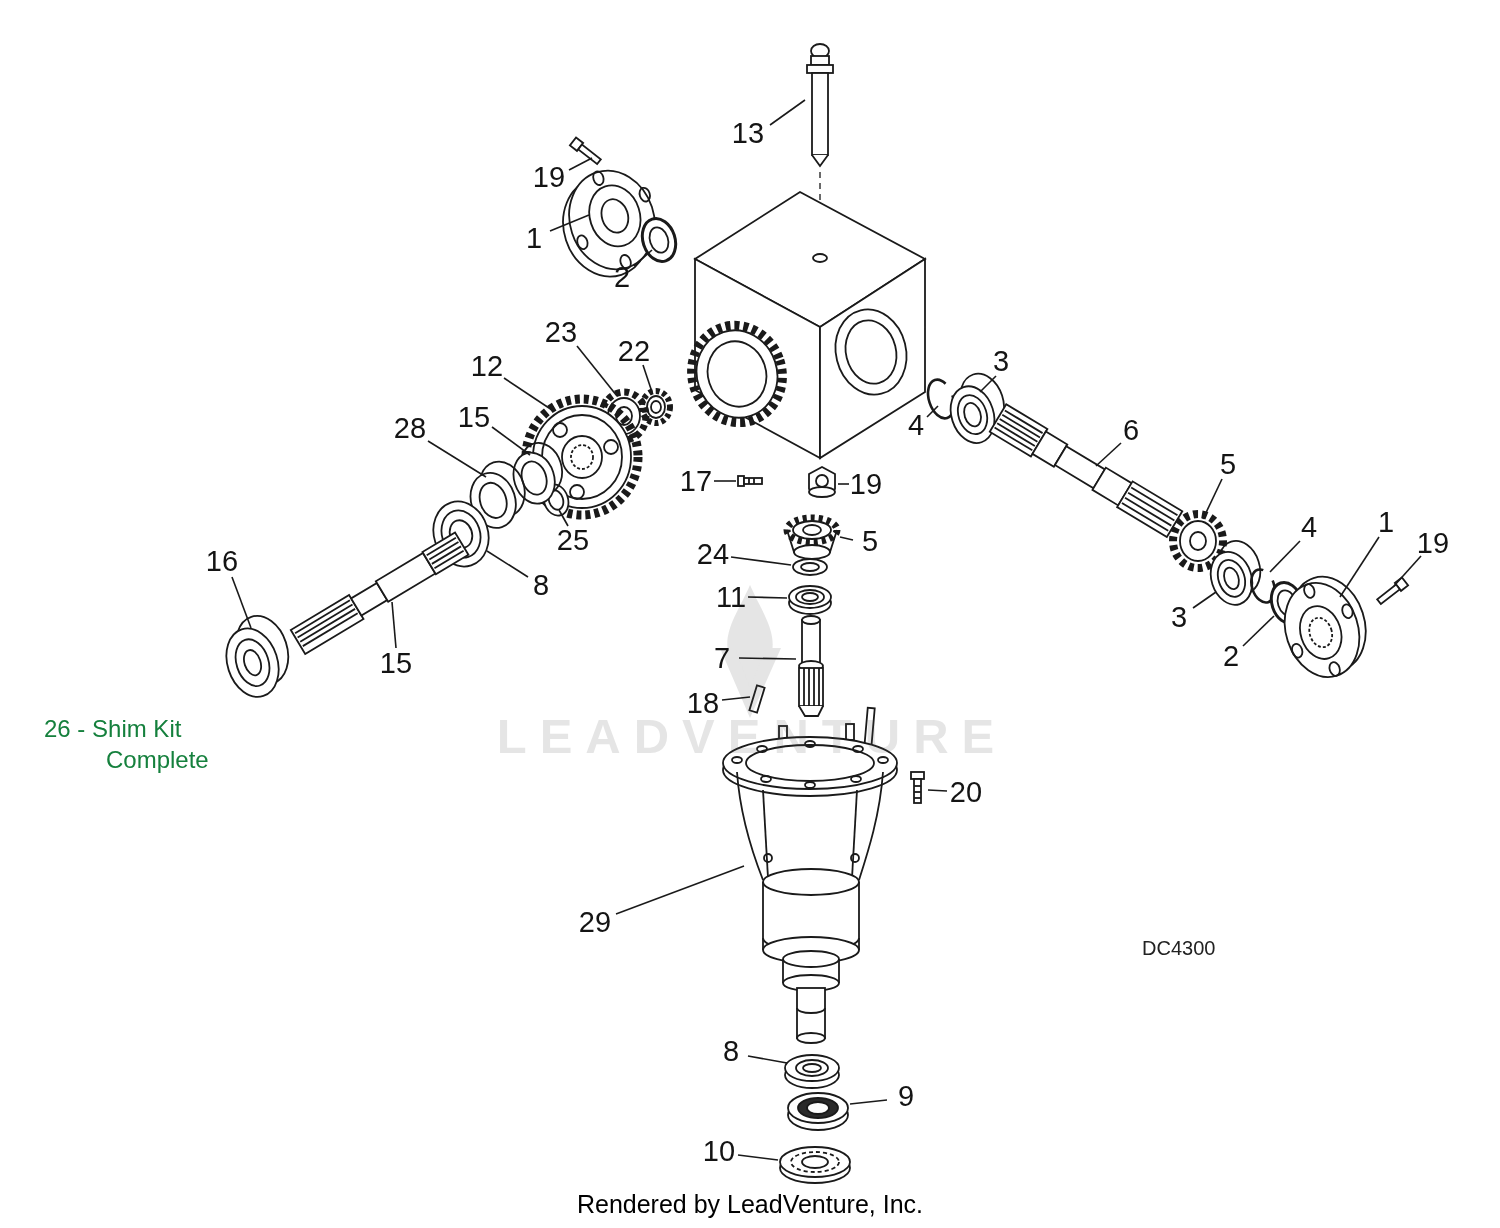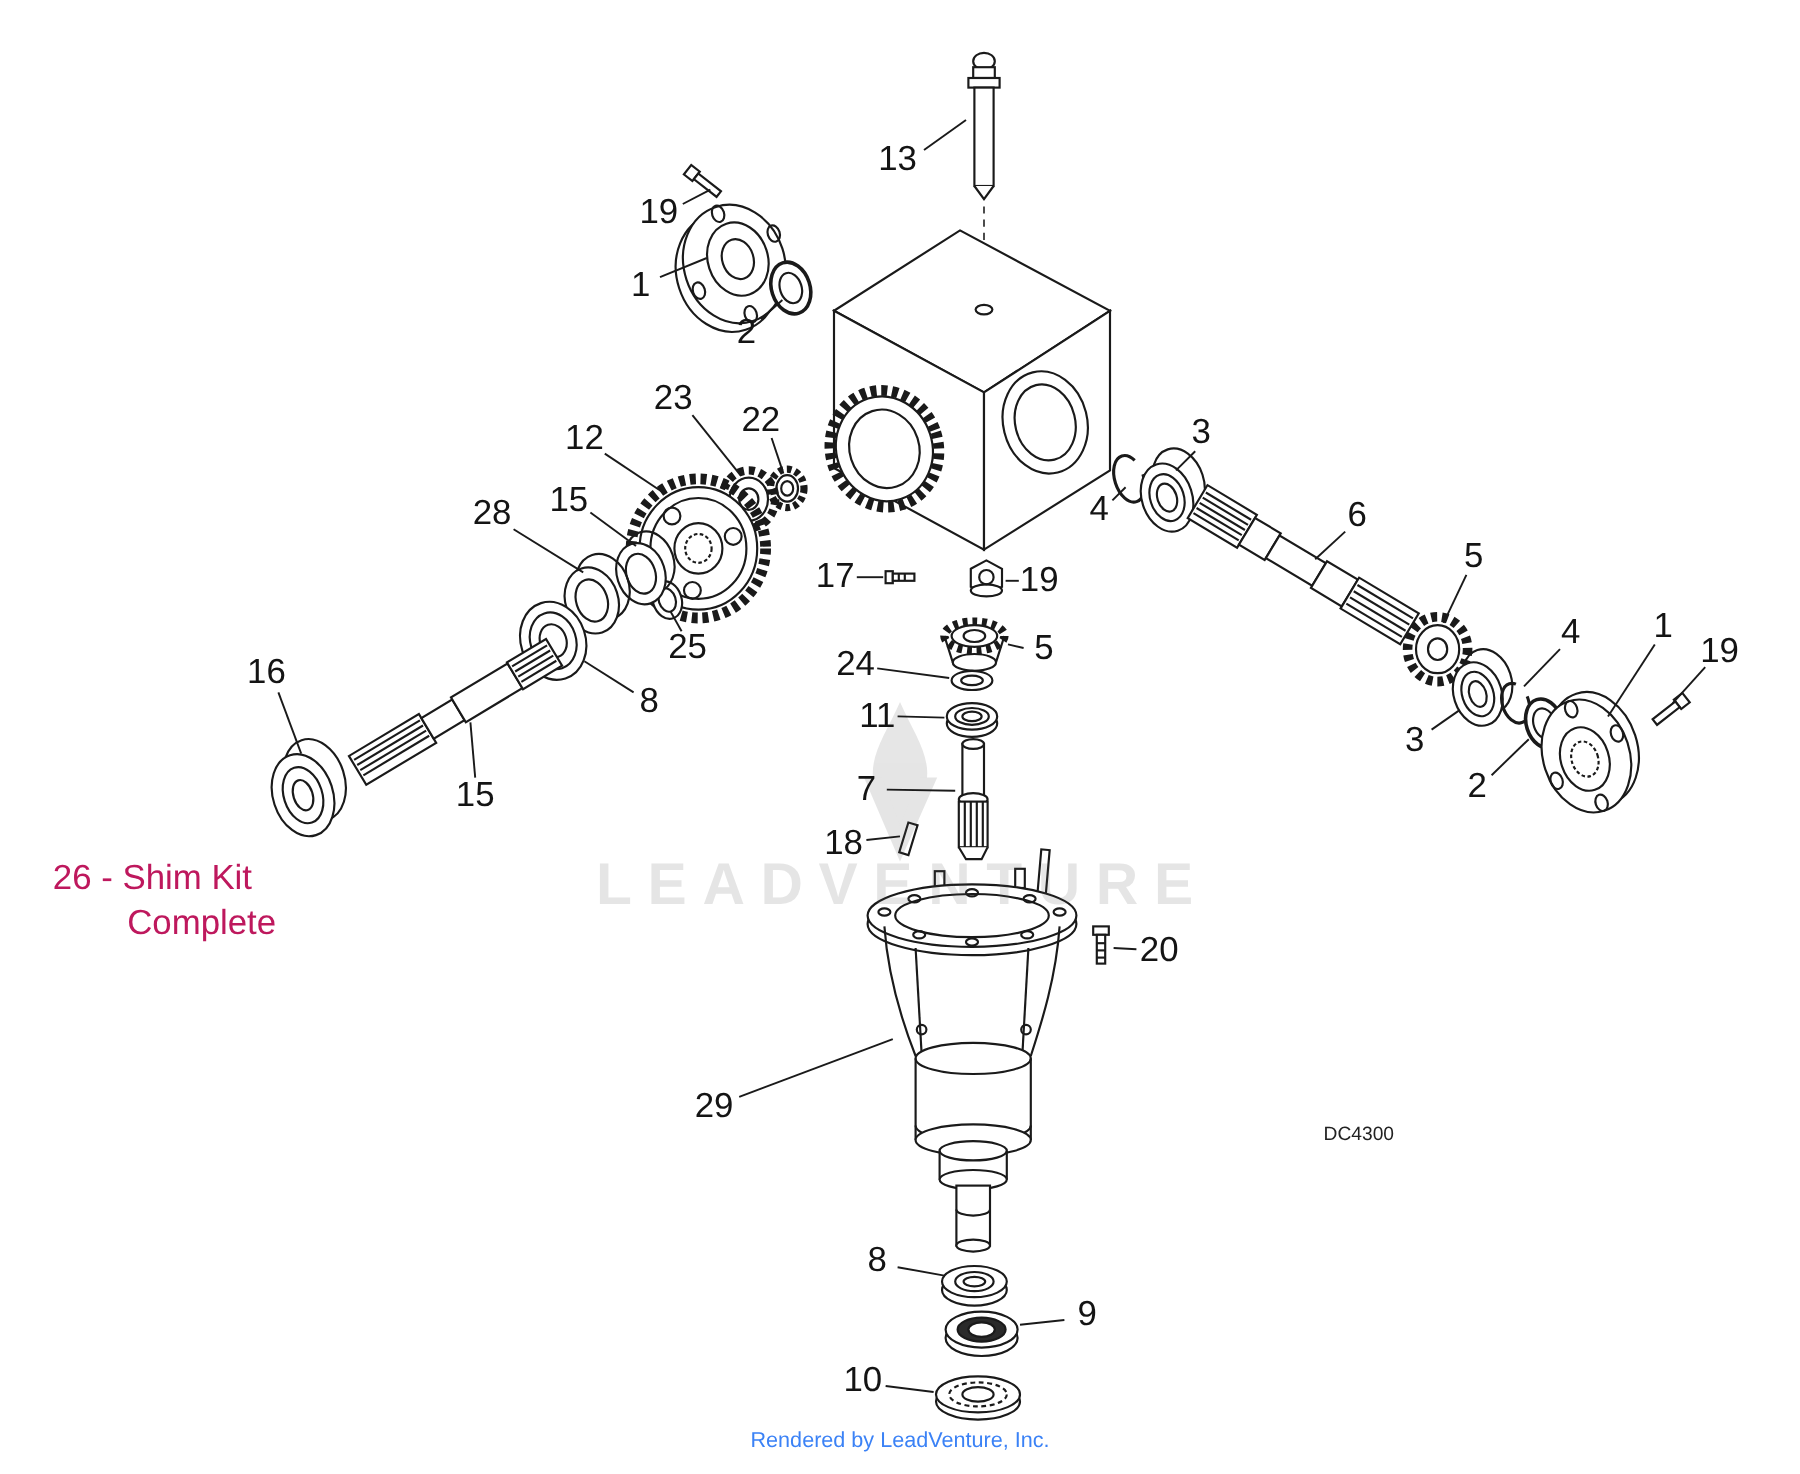--- a/index.html
+++ b/index.html
@@ -3,25 +3,25 @@
 <meta charset="utf-8">
 <title>Parts Diagram</title>
 <style>
   html,body{margin:0;padding:0;background:#fff;}
   .stage{position:relative;width:1500px;height:1228px;background:#ffffff;
          font-family:"Liberation Sans",sans-serif;overflow:hidden;}
   .stage > svg{position:absolute;left:0;top:0;}
   .callout-layer{position:absolute;left:0;top:0;width:1500px;height:976px;pointer-events:none;}
   .callout{position:absolute;transform:translate(-50%,-50%);font-size:29px;color:#141414;white-space:nowrap;}
   #leader-lines line{stroke:#1a1a1a;stroke-width:1.6;}
-  .legend{position:absolute;left:44px;top:714px;color:#be185d;font-size:29px;line-height:1.28;}
+  .legend{position:absolute;left:44px;top:714px;color:#15803d;font-size:24px;line-height:1.28;}
   .legend-gap{margin-top:22px;}
   .legend-indent{margin-left:62px;}
-  .dc-code{position:absolute;left:1103px;top:937px;font-size:16px;color:#222;text-align:center;}
-  .footer{position:absolute;left:0;right:0;top:1190px;text-align:center;font-size:18px;color:#3b82f6;}
+  .dc-code{position:absolute;left:1142px;top:937px;font-size:20px;color:#222;text-align:center;}
+  .footer{position:absolute;left:0;right:0;top:1190px;text-align:center;font-size:25px;color:#000000;}
   #wm-text{font-family:"Liberation Sans",sans-serif;font-weight:bold;font-size:49px;letter-spacing:13px;}
 </style>
 </head>
 <body>
 
 <div class="stage">
 
   <svg width="1500" height="1228" viewBox="0 0 1500 1228" xmlns="http://www.w3.org/2000/svg">
 
     <g id="drawing" stroke="#1a1a1a" stroke-width="1.8" fill="none">

